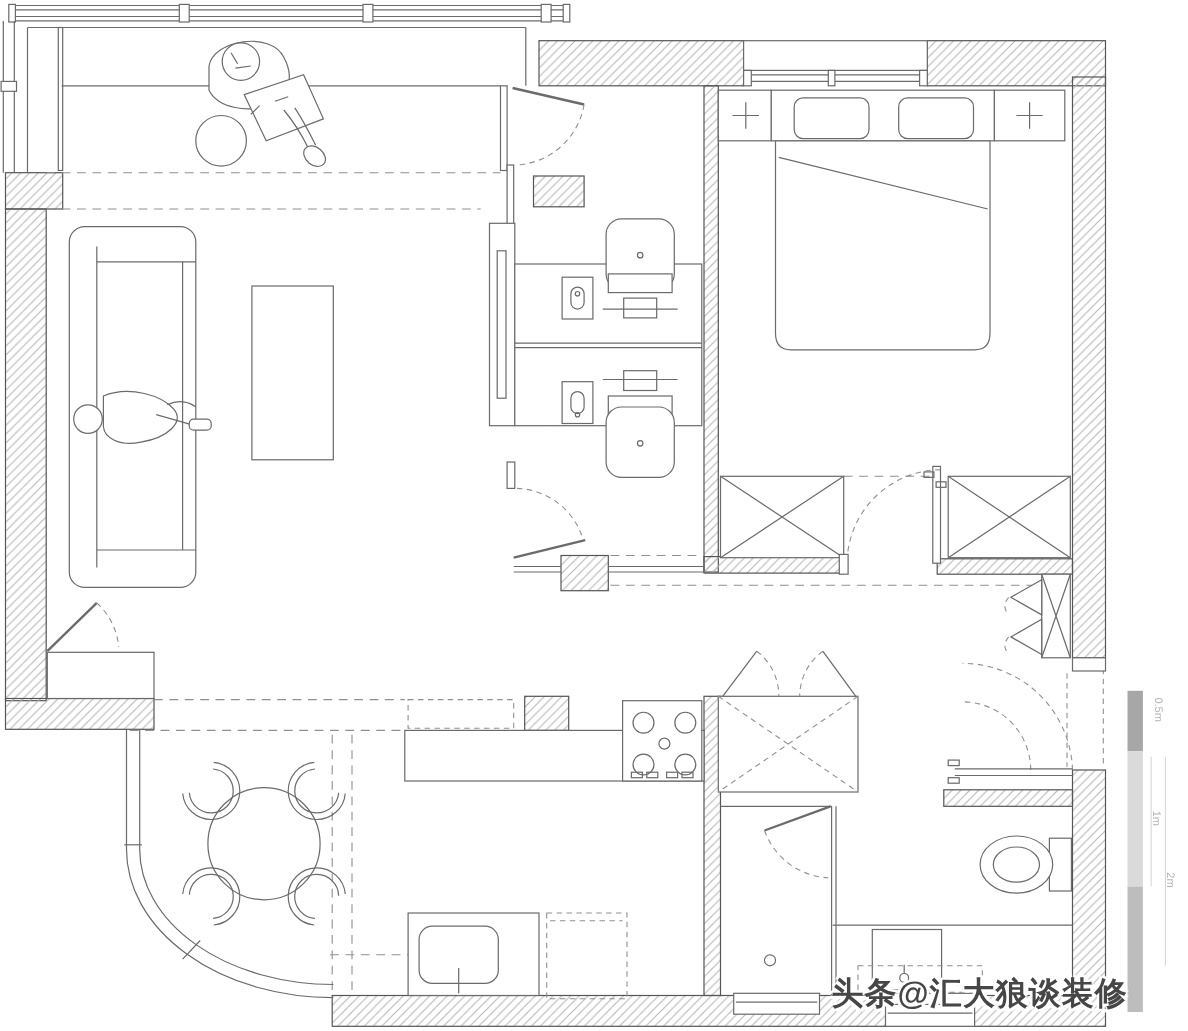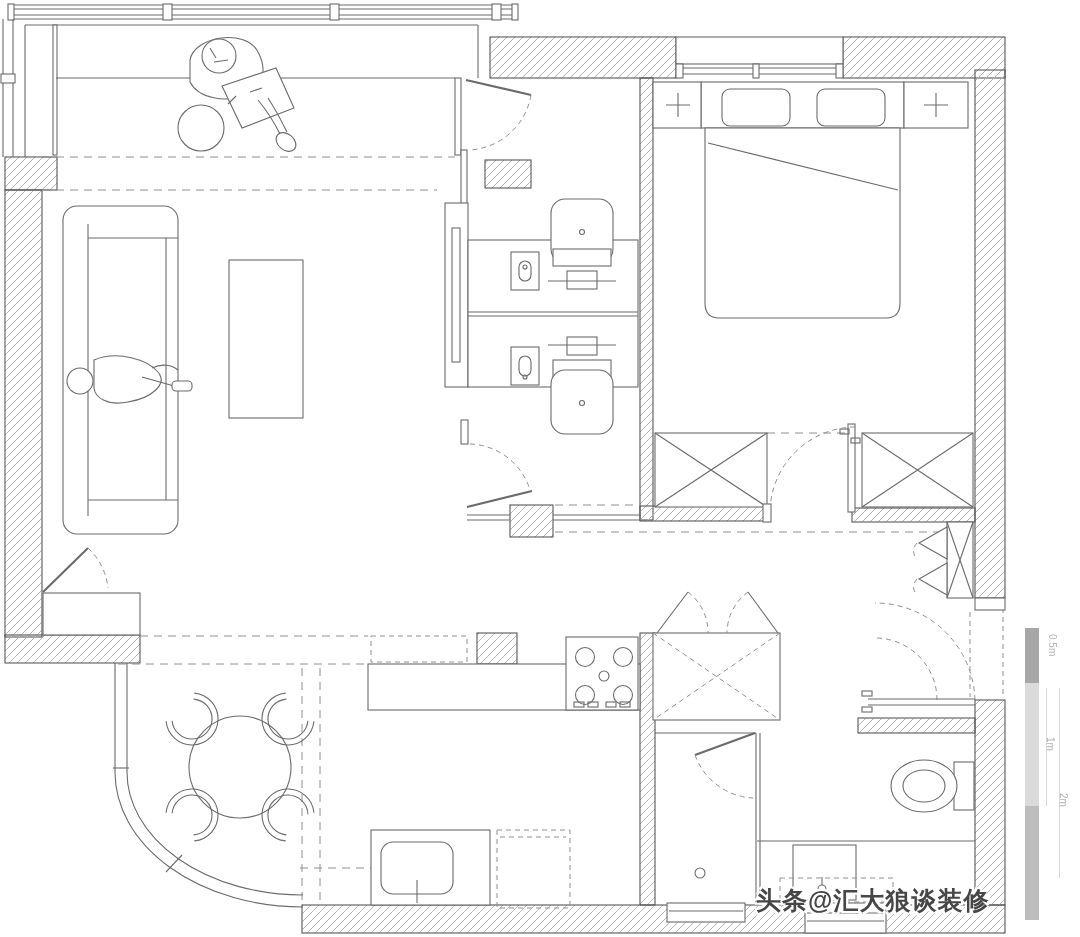--- a/index.html
+++ b/index.html
@@ -15,21 +15,21 @@
   .thick{stroke-width:2.1;}
   .hl   {stroke:var(--hatch);stroke-width:1;}
   
   .scale-seg{position:absolute;width:14px;}
   .seg1{background:var(--scale1);} .seg2{background:var(--scale2);} .seg3{background:var(--scale3);}
   .scale-rule{position:absolute;width:1px;background:var(--scale_rule);}
   .scale-label{position:absolute;transform:rotate(90deg);transform-origin:0 0;
                font-size:10px;color:var(--scale_label);white-space:nowrap;}
   
   .watermark{position:absolute;left:756px;top:884px;width:324px;white-space:nowrap;
-             font-size:25px;font-weight:bold;letter-spacing:1px;color:var(--watermark);
+             font-size:29px;font-weight:bold;letter-spacing:1px;color:var(--watermark);
              text-shadow:-2px -2px 0 #fff,2px -2px 0 #fff,-2px 2px 0 #fff,2px 2px 0 #fff,0 0 4px #fff;}
 </style>
 </head>
 <body>
 
 <div class="stage">
 
 <svg class="plan" width="1080" height="937" viewBox="0 0 1080 937">
   <defs>
     <pattern id="hatch" patternUnits="userSpaceOnUse" width="8" height="8">

